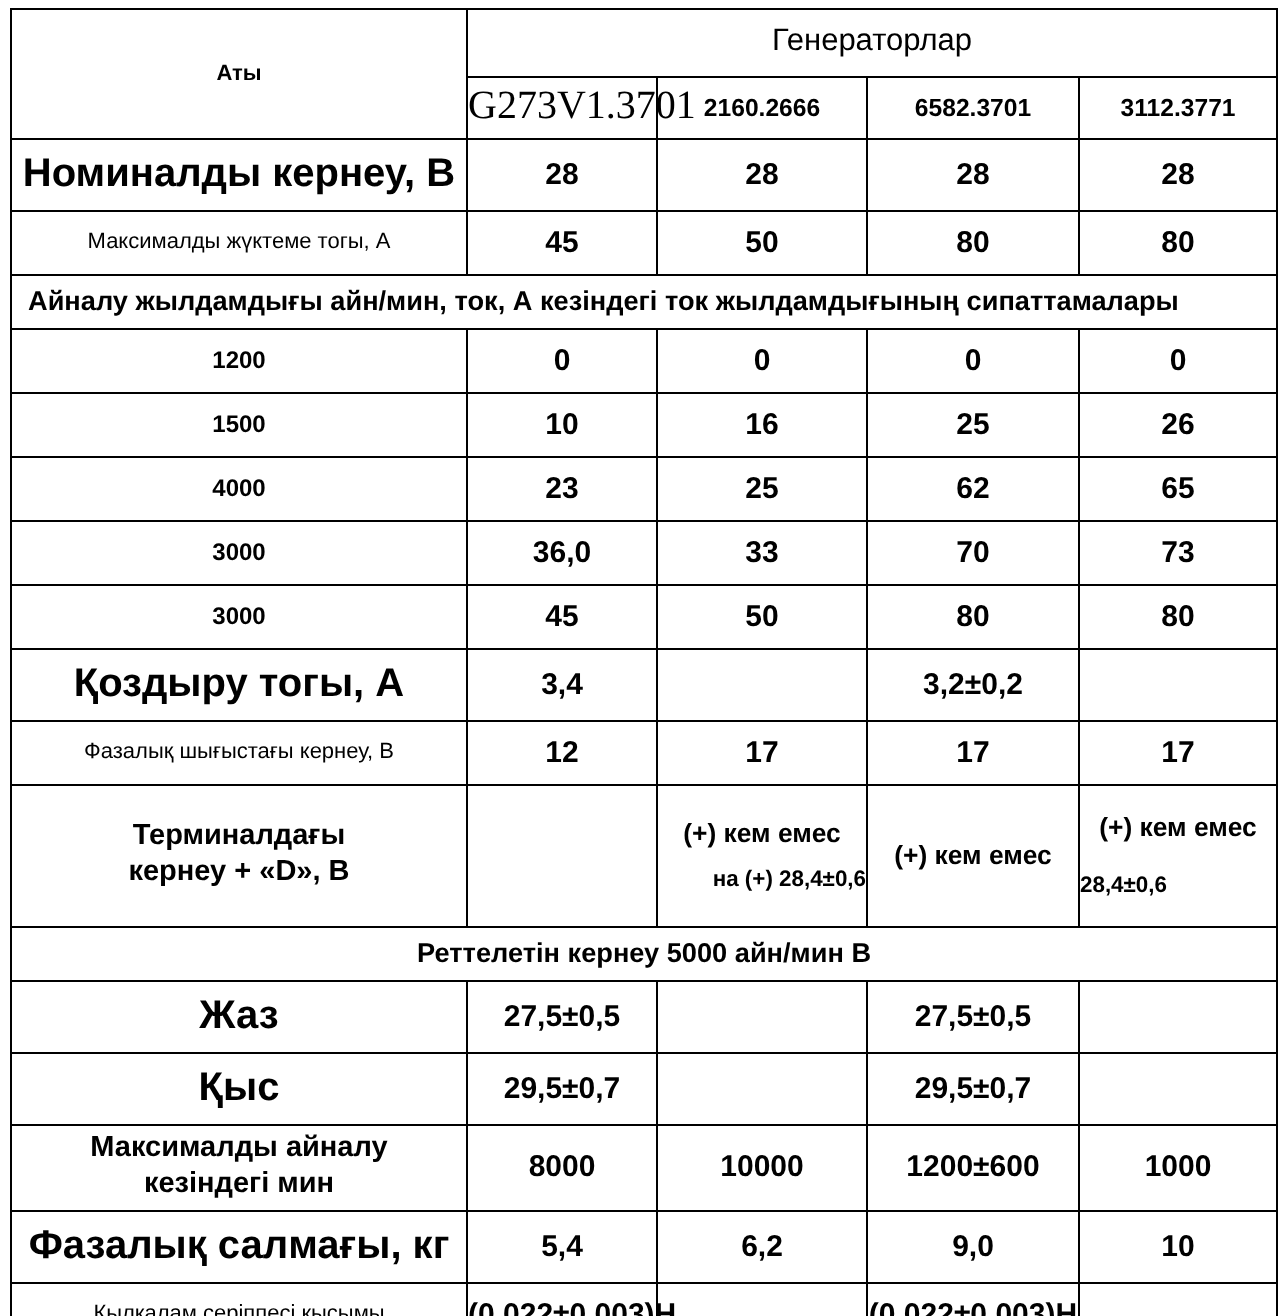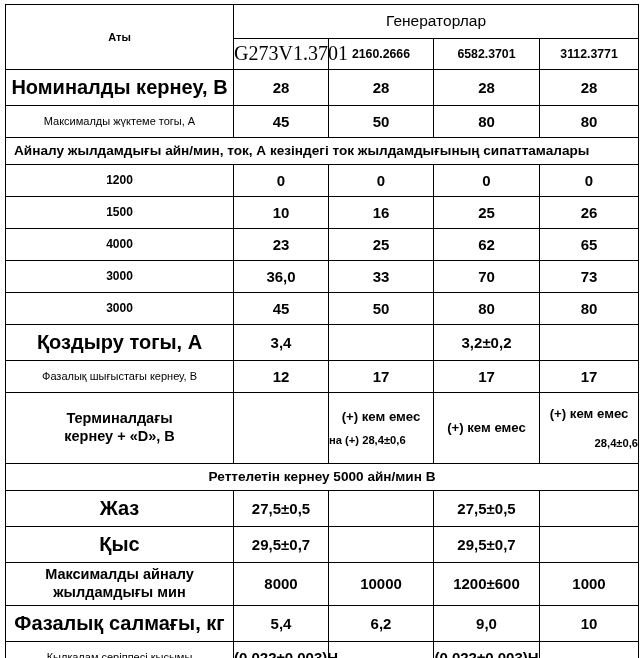--- a/index.html
+++ b/index.html
@@ -101,25 +101,25 @@
   .term-main {
     font-size: 13.2px;
     font-weight: bold;
     display: block;
     text-align: center;
   }
   .term-sub {
     font-size: 11.2px;
     font-weight: bold;
     display: block;
+    text-align: right;
+    margin-top: 9px;
+  }
+  .term-sub.right {
     text-align: left;
-    margin-top: 9px;
-  }
-  .term-sub.right {
-    text-align: right;
     margin-top: 16px;
   }
   .two-line {
     font-size: 14.5px;
     font-weight: bold;
     text-align: center;
     line-height: 1.22;
   }
   .h-s  { height: 31px; }
   .h-m  { height: 35px; }
@@ -249,21 +249,21 @@
         <tr>
           <td class="cellpad lbl-big h-m">Қыс</td>
           <td class="cellpad val h-m">29,5±0,7</td>
           <td class="cellpad val h-m"></td>
           <td class="cellpad val h-m">29,5±0,7</td>
           <td class="cellpad val h-m"></td>
         </tr>
         <tr>
           <td class="cellpad two-line h-l">
             <span style="display: block;">Максималды айналу</span>
-            <span style="display: block;">жылдамдығы мин</span>
+            <span style="display: block;">кезіндегі мин</span>
           </td>
           <td class="cellpad val h-l">8000</td>
           <td class="cellpad val h-l">10000</td>
           <td class="cellpad val h-l">1200±600</td>
           <td class="cellpad val h-l">1000</td>
         </tr>
         <tr>
           <td class="cellpad lbl-big h-m">Фазалық салмағы, кг</td>
           <td class="cellpad val h-m">5,4</td>
           <td class="cellpad val h-m">6,2</td>

